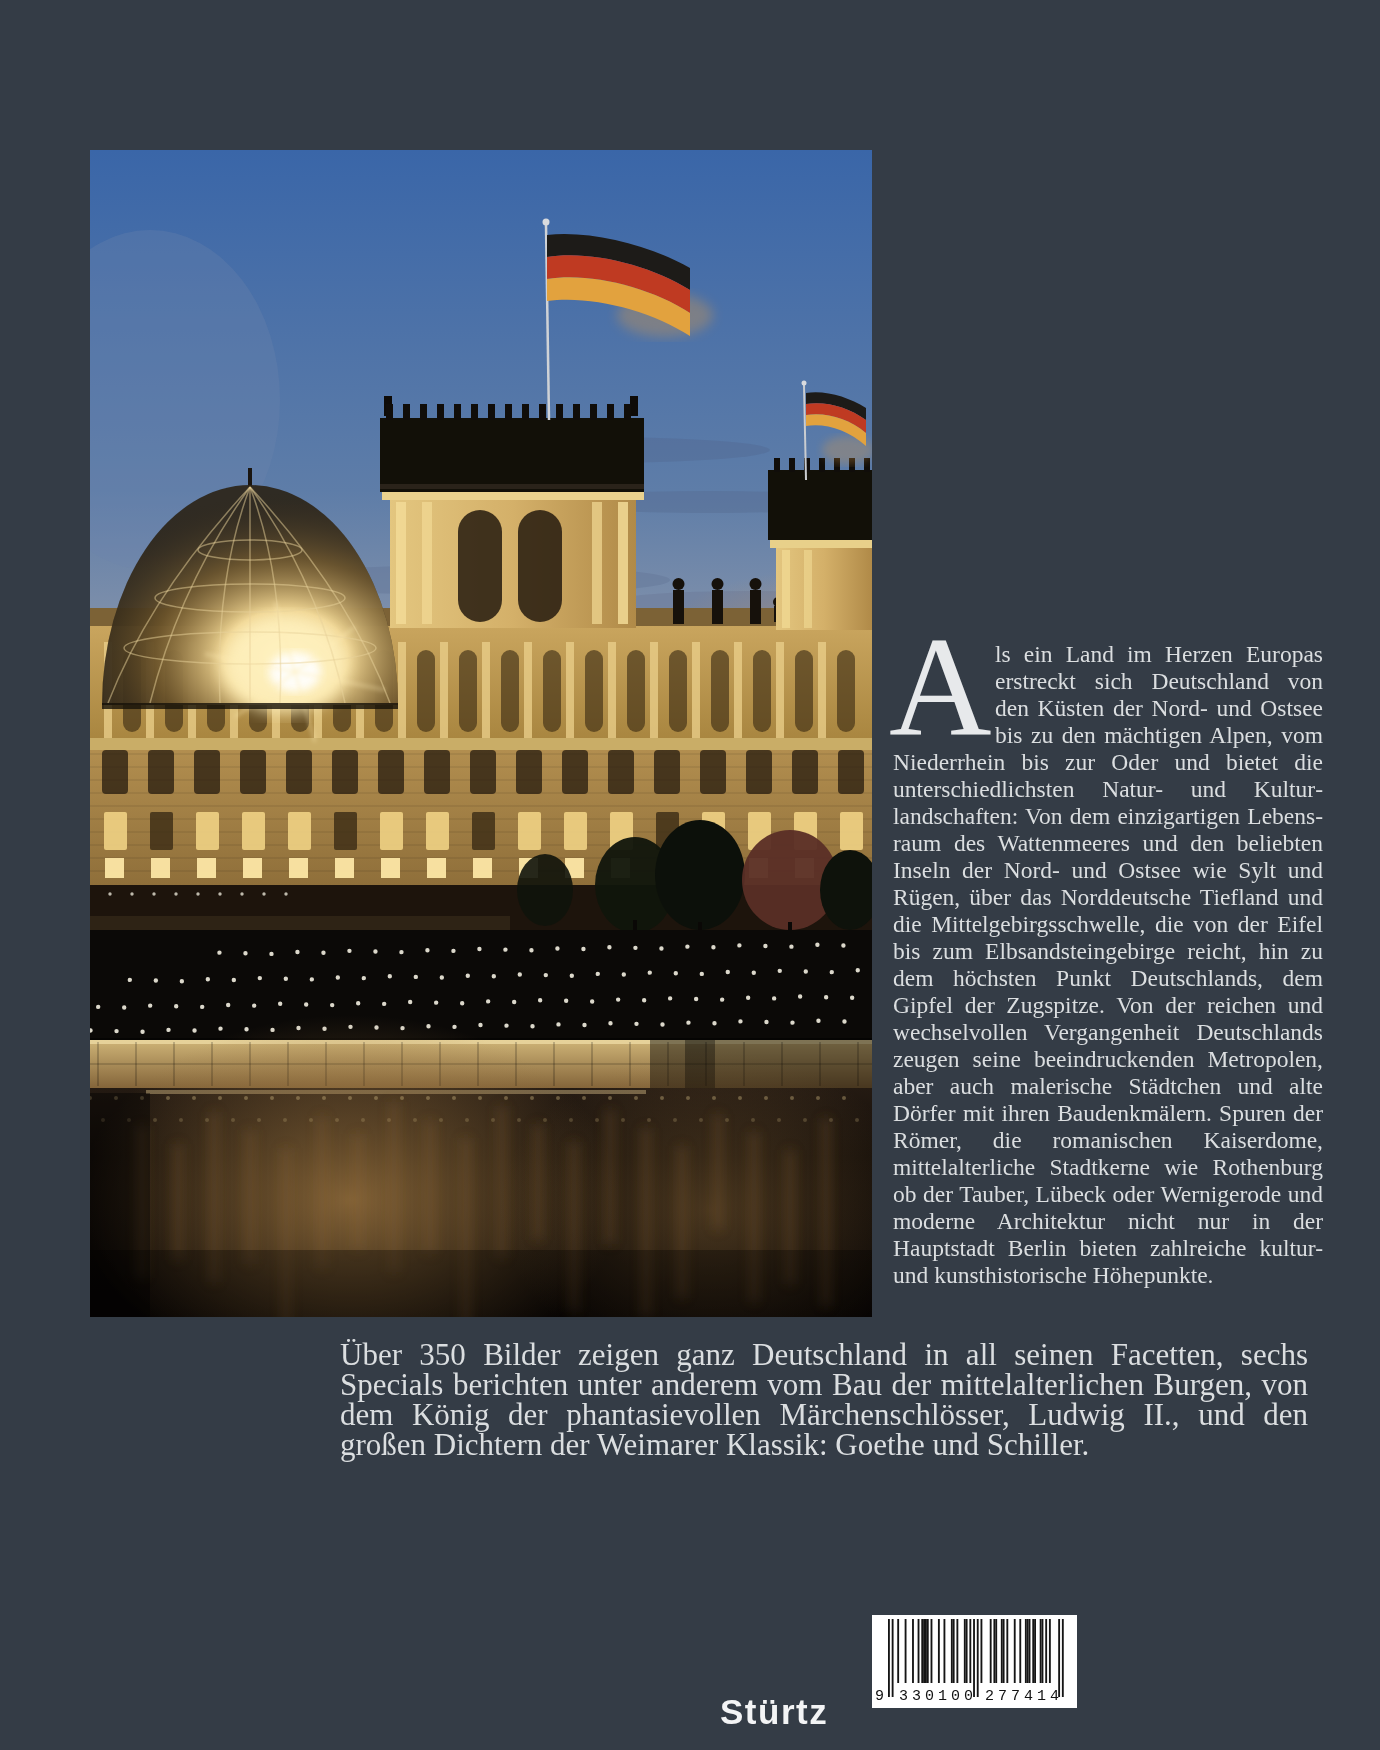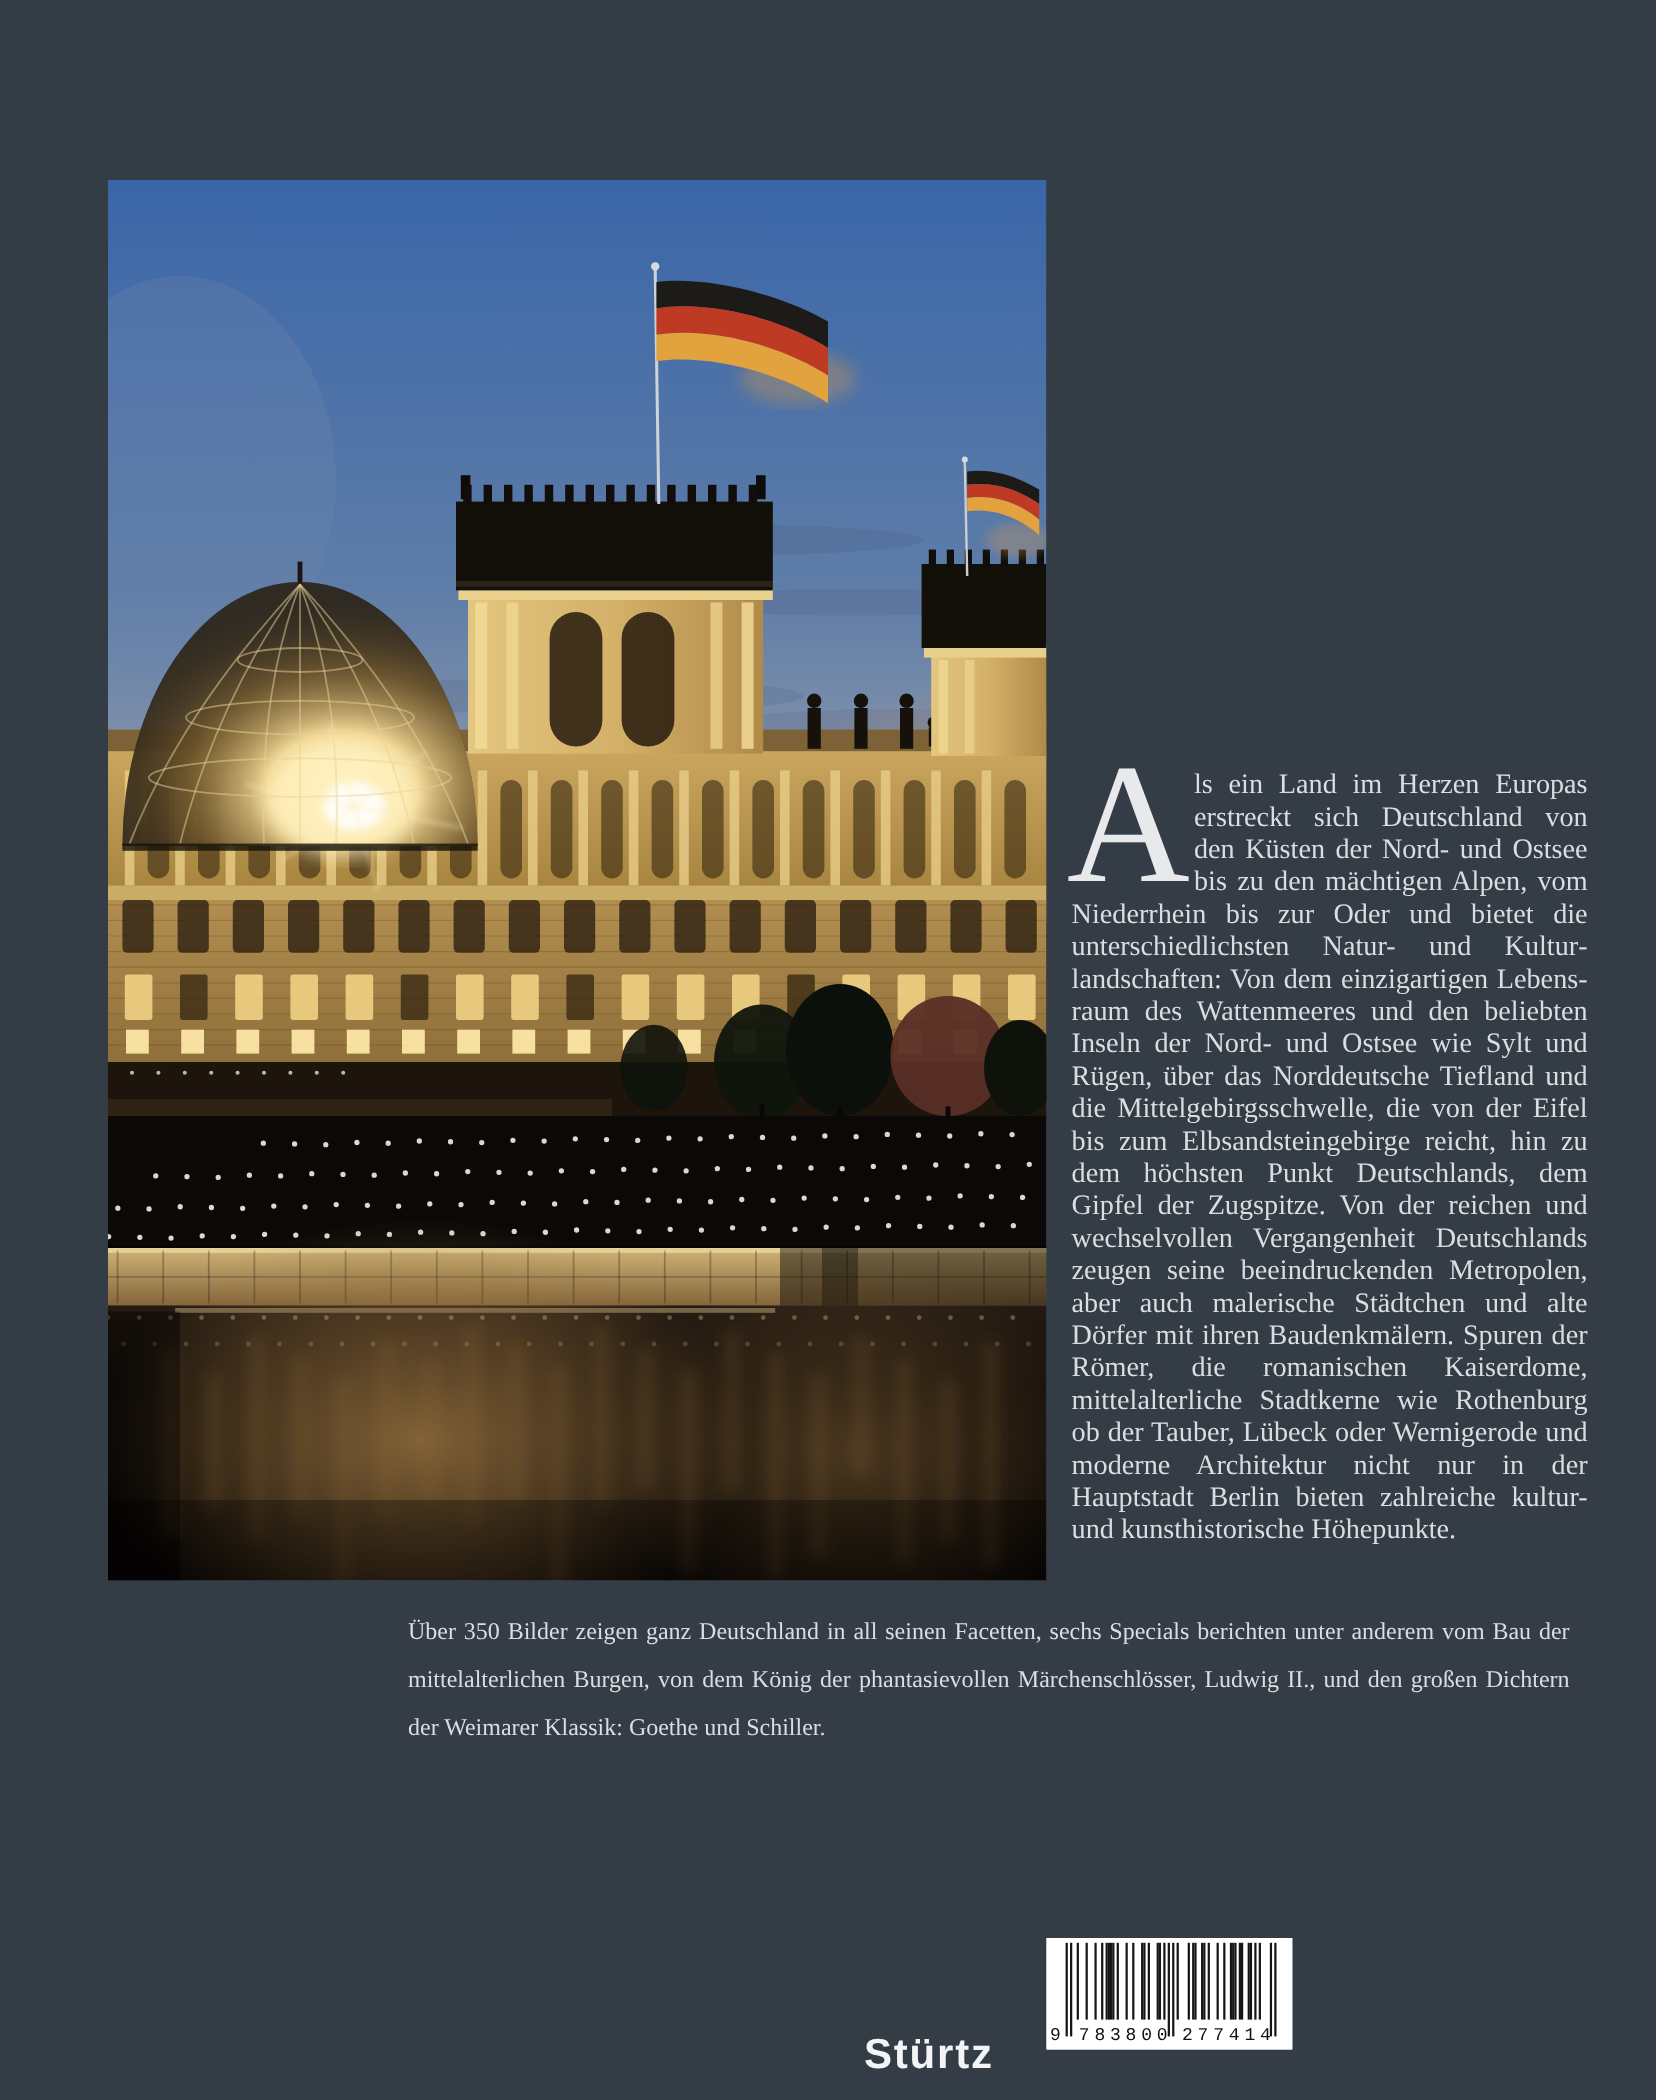--- a/index.html
+++ b/index.html
@@ -9,21 +9,21 @@
   .photo{position:absolute;left:90px;top:150px;width:782px;height:1167px;}
   .photo svg{display:block;}
 
   .blurb{position:absolute;left:893px;top:641px;width:430px;color:#dbdee0;
          font-size:23.5px;line-height:27px;text-align:justify;hyphens:manual;}
   .dropcap-spacer{float:left;width:102px;height:108px;}
   .dropcap{position:absolute;left:-4px;top:-26px;font-size:142px;line-height:1;
            color:#e7e9eb;font-family:"Liberation Serif",serif;}
 
   .footer-blurb{position:absolute;left:340px;top:1340px;width:968px;color:#dbdee0;
-                font-size:20px;line-height:40px;text-align:justify;hyphens:manual;}
+                font-size:31px;line-height:30px;text-align:justify;hyphens:manual;}
 
   .isbn{position:absolute;left:810px;top:1572px;width:380px;text-align:center;
         color:#d6d9db;font-size:22.5px;letter-spacing:.5px;}
 
   .publisher{position:absolute;left:720px;top:1692px;color:#f3f4f5;
              font-family:"Liberation Sans",sans-serif;font-weight:700;
              font-size:35px;letter-spacing:1.5px;}
 
   .barcode{position:absolute;left:872px;top:1615px;width:205px;height:93px;background:#ffffff;}
   .barcode svg{position:absolute;left:0;top:0;}
@@ -649,17 +649,17 @@
         <rect x="160.3" y="4" width="1.85" height="64" fill="#151515"></rect>
         <rect x="162.15" y="4" width="1.85" height="64" fill="#151515"></rect>
         <rect x="167.70000000000002" y="4" width="1.85" height="64" fill="#151515"></rect>
         <rect x="169.55" y="4" width="1.85" height="64" fill="#151515"></rect>
         <rect x="173.25" y="4" width="1.85" height="64" fill="#151515"></rect>
         <rect x="176.95000000000002" y="4" width="1.85" height="64" fill="#151515"></rect>
         <rect x="186.20000000000002" y="4" width="1.85" height="78" fill="#151515"></rect>
         <rect x="189.9" y="4" width="1.85" height="78" fill="#151515"></rect>
       </svg>
     <span class="bc-digit bc-lead">9</span>
-    <span class="bc-digit bc-left">783800</span>
+    <span class="bc-digit bc-left">330100</span>
     <span class="bc-digit bc-right">277414</span>
   </div>
 
 </div>
 
 </body></html>

